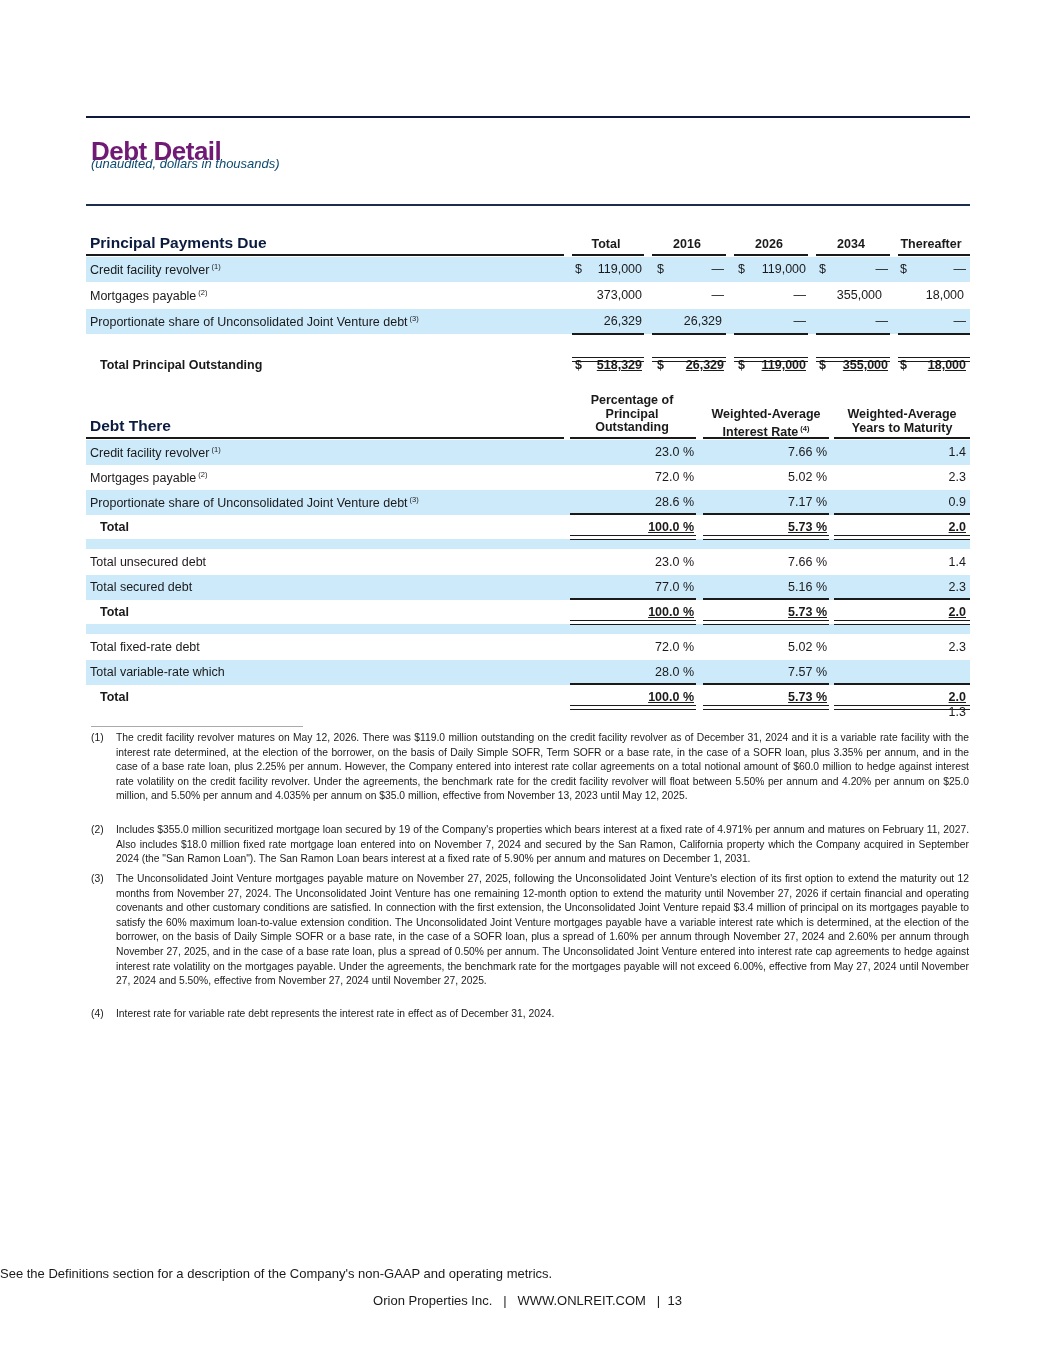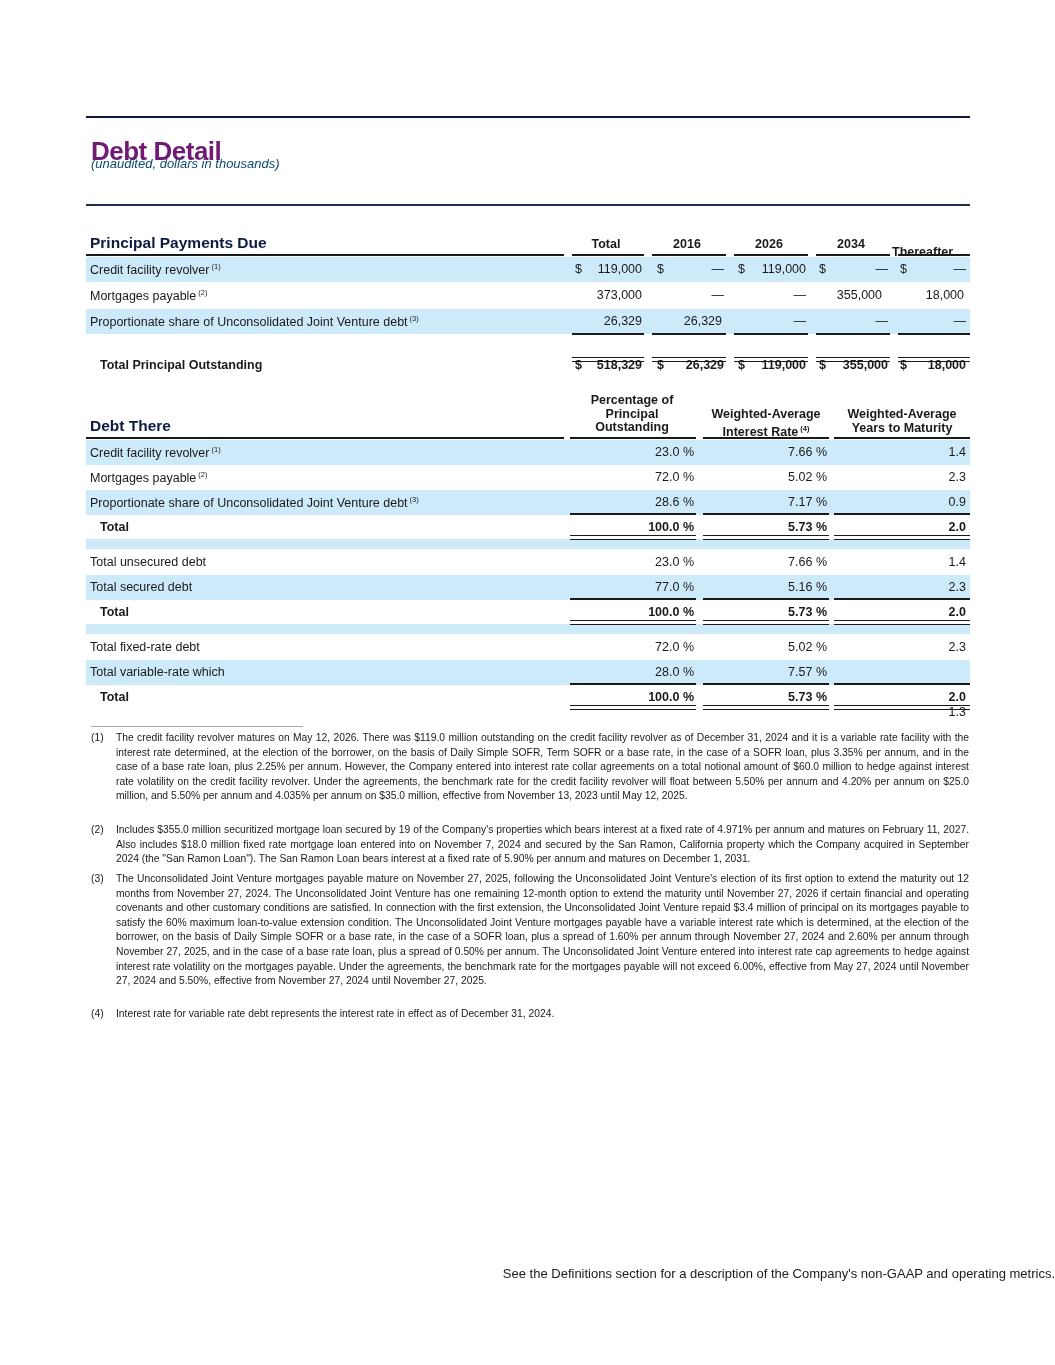--- a/index.html
+++ b/index.html
@@ -14,56 +14,56 @@
   .sec-rule { position: absolute; left: 86px; top: 204px; width: 884px; height: 2px; background: #1f2d4d; }
 
   
   .tbl { position: absolute; left: 86px; width: 884px; }
   .row { position: absolute; left: 0; width: 884px; height: 25px; font-size: 12.5px; }
   .row.shade { background: #cdeafb; }
   .row .label { position: absolute; left: 4px; top: 5px; white-space: nowrap; }
   .row .label.bold { font-weight: bold; left: 14px; }
   sup { font-size: 7.5px; vertical-align: 5px; margin-left: 2px; }
   .cell { position: absolute; top: 5px; text-align: right; white-space: nowrap; }
-  .cell.bold { font-weight: bold; }
+  .cell.bold { font-weight: bold; text-decoration: underline; }
   .dollar { position: absolute; top: 5px; }
   .dollar.bold { font-weight: bold; }
   .sec-head { position: absolute; font-size: 15.5px; font-weight: bold; color: #0b1a3f; }
   .col-head { position: absolute; font-size: 12.5px; font-weight: bold; text-align: center; color: #1a1a1a; line-height: 13.5px; }
   .uline { position: absolute; height: 2px; background: #1a1a1a; }
   .dline { position: absolute; height: 5px; border-top: 1.5px solid #1a1a1a; border-bottom: 1.5px solid #1a1a1a; box-sizing: border-box; }
   .spacer-shade { position: absolute; left: 0; width: 884px; height: 10px; background: #cdeafb; }
 
   
   .fn-rule { position: absolute; left: 91px; top: 726px; width: 212px; height: 1px; background: #aaaaaa; }
   .fn { position: absolute; left: 91px; width: 878px; font-size: 10.3px; line-height: 14.6px; color: #1a1a1a; }
   .fn .num { position: absolute; left: 0; top: 0; }
   .fn .txt { margin-left: 25px; text-align: justify; }
 
-  .foot1 { position: absolute; left: 0; width: 1055px; top: 1266px; text-align: right; font-size: 13px; color: #1a1a1a; }
+  .foot1 { position: absolute; left: 0; width: 1055px; top: 1266px; text-align: left; font-size: 13px; color: #1a1a1a; }
   .foot2 { position: absolute; left: 0; width: 1055px; top: 1293px; text-align: center; font-size: 13px; color: #1a1a1a; }
 </style>
 </head>
 <body>
 
 <div class="page">
 
   <div class="hdr-rule"></div>
   <div class="title">Debt Detail</div>
   <div class="subtitle">(unaudited, dollars in thousands)</div>
   <div class="sec-rule"></div>
 
   <div class="tbl" style="top:228px;height:140px;">
     <div class="sec-head" style="left:4px;top:6px;">Principal Payments Due</div>
 
     <div class="col-head" style="left:484px;top:10px;width:72px;">Total</div>
     <div class="col-head" style="left:564px;top:10px;width:74px;">2016</div>
     <div class="col-head" style="left:646px;top:10px;width:74px;">2026</div>
     <div class="col-head" style="left:728px;top:10px;width:74px;">2034</div>
-    <div class="col-head" style="left:806px;top:18px;width:78px;text-align:left;">Thereafter</div>
+    <div class="col-head" style="left:806px;top:10px;width:78px;text-align:center;">Thereafter</div>
 
     <div class="uline" style="left:0;top:26px;width:478px;"></div>
     <div class="uline" style="left:486px;top:26px;width:72px;"></div>
     <div class="uline" style="left:566px;top:26px;width:74px;"></div>
     <div class="uline" style="left:648px;top:26px;width:74px;"></div>
     <div class="uline" style="left:730px;top:26px;width:74px;"></div>
     <div class="uline" style="left:812px;top:26px;width:72px;"></div>
 
     <div class="row shade" style="top:29px;">
       <span class="label"><span>Credit facility revolver</span><sup>(1)</sup></span>
@@ -241,14 +241,21 @@
   <div class="fn" style="top:872px;">
     <span class="num">(3)</span>
     <div class="txt">The Unconsolidated Joint Venture mortgages payable mature on November 27, 2025, following the Unconsolidated Joint Venture's election of its first option to extend the maturity out 12 months from November 27, 2024. The Unconsolidated Joint Venture has one remaining 12-month option to extend the maturity until November 27, 2026 if certain financial and operating covenants and other customary conditions are satisfied. In connection with the first extension, the Unconsolidated Joint Venture repaid $3.4 million of principal on its mortgages payable to satisfy the 60% maximum loan-to-value extension condition. The Unconsolidated Joint Venture mortgages payable have a variable interest rate which is determined, at the election of the borrower, on the basis of Daily Simple SOFR or a base rate, in the case of a SOFR loan, plus a spread of 1.60% per annum through November 27, 2024 and 2.60% per annum through November 27, 2025, and in the case of a base rate loan, plus a spread of 0.50% per annum. The Unconsolidated Joint Venture entered into interest rate cap agreements to hedge against interest rate volatility on the mortgages payable. Under the agreements, the benchmark rate for the mortgages payable will not exceed 6.00%, effective from May 27, 2024 until November 27, 2024 and 5.50%, effective from November 27, 2024 until November 27, 2025.</div>
   </div>
   <div class="fn" style="top:1007px;">
     <span class="num">(4)</span>
     <div class="txt">Interest rate for variable rate debt represents the interest rate in effect as of December 31, 2024.</div>
   </div>
 
   <div class="foot1">See the Definitions section for a description of the Company's non-GAAP and operating metrics.</div>
+  <div class="foot2">
+    <span>Orion Properties Inc.</span>
+    &nbsp;&nbsp;<span>|</span>&nbsp;&nbsp;
+    <span>WWW.ONLREIT.COM</span>
+    &nbsp;&nbsp;<span>|</span>&nbsp;
+    <span>13</span>
+  </div>
 
 </div>
 
 </body></html>

